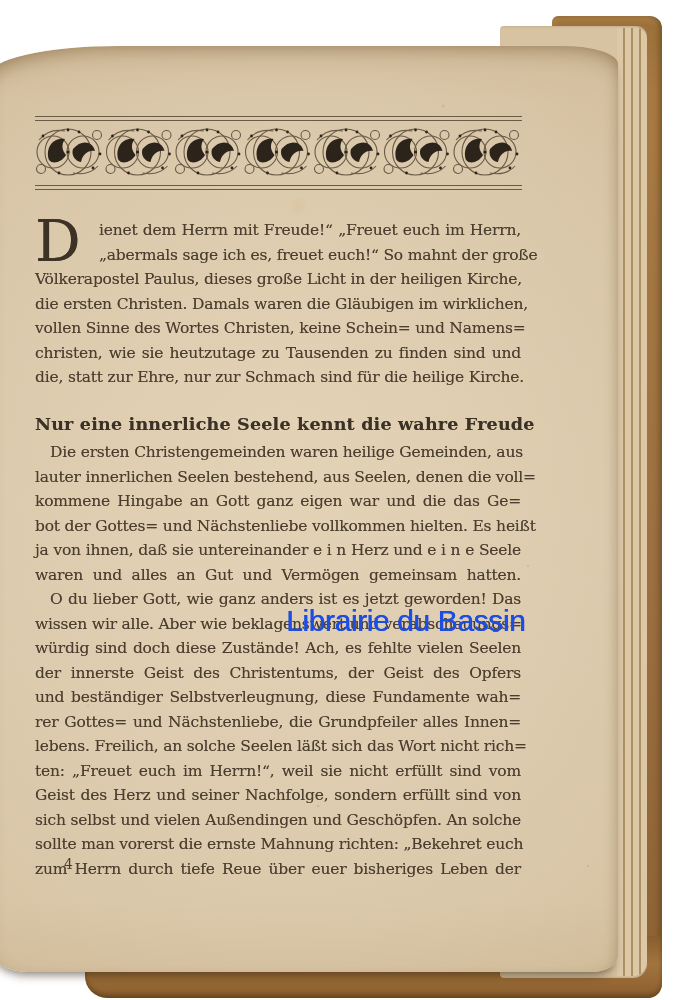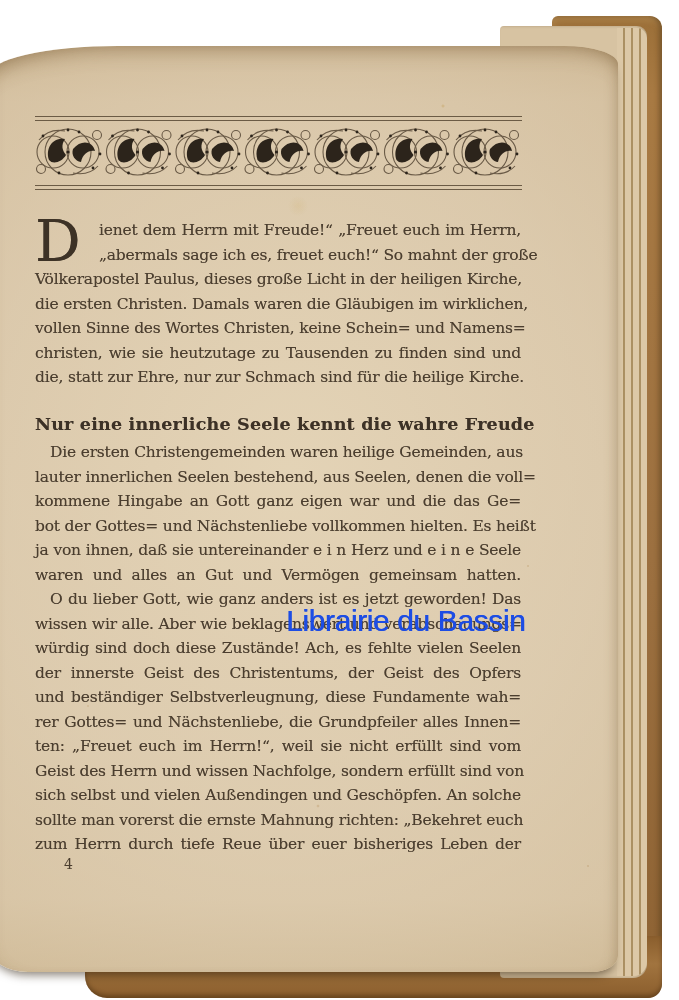--- a/index.html
+++ b/index.html
@@ -187,22 +187,23 @@
       <div class="line">waren und alles an Gut und Vermögen gemeinsam hatten.</div>
     </div>
 
     <div class="para">
       <div class="line indent">O du lieber Gott, wie ganz anders ist es jetzt geworden! Das</div>
       <div class="line">wissen wir alle. Aber wie beklagenswert und verabscheuungs=</div>
       <div class="line">würdig sind doch diese Zustände! Ach, es fehlte vielen Seelen</div>
       <div class="line">der innerste Geist des Christentums, der Geist des Opfers</div>
       <div class="line">und beständiger Selbstverleugnung, diese Fundamente wah=</div>
       <div class="line">rer Gottes= und Nächstenliebe, die Grundpfeiler alles Innen=</div>
+      <div class="line">lebens. Freilich, an solche Seelen läßt sich das Wort nicht rich=</div>
       <div class="line">ten: „Freuet euch im Herrn!“, weil sie nicht erfüllt sind vom</div>
-      <div class="line">Geist des Herrn und wissen Nachfolge, sondern erfüllt sind von</div>
+      <div class="line">Geist des Herz und seiner Nachfolge, sondern erfüllt sind von</div>
       <div class="line">sich selbst und vielen Außendingen und Geschöpfen. An solche</div>
       <div class="line">sollte man vorerst die ernste Mahnung richten: „Bekehret euch</div>
       <div class="line">zum Herrn durch tiefe Reue über euer bisheriges Leben der</div>
     </div>
   </div>
 
   <div class="page-number">4</div>
 
   <div class="watermark" style="color: rgb(29, 77, 228); text-align: right;">Librairie du Bassin</div>
 

